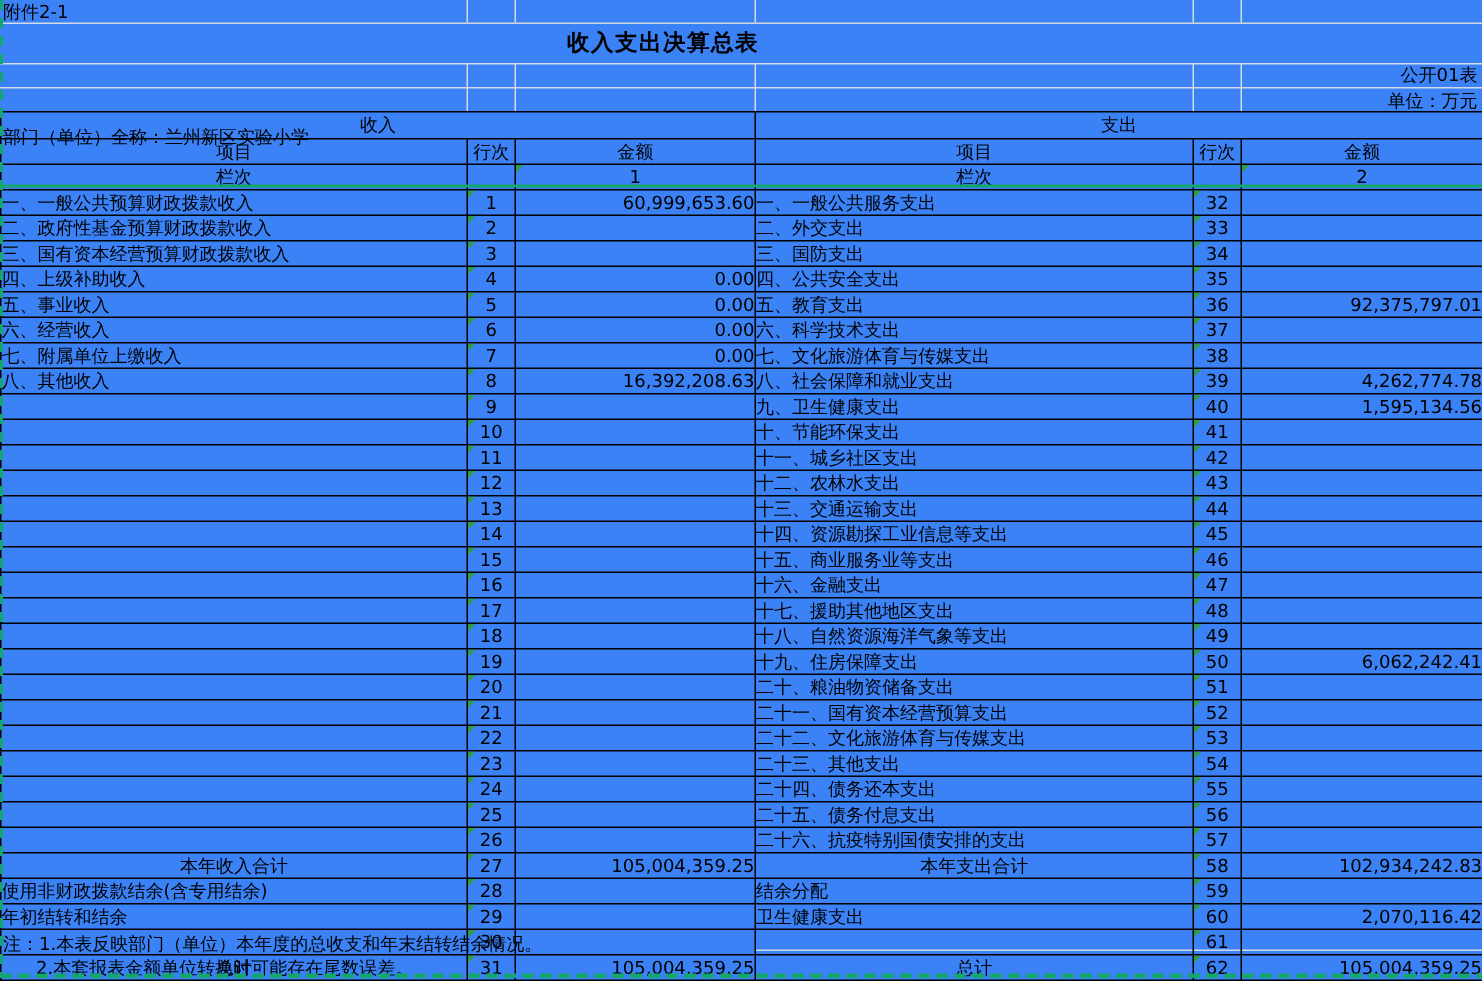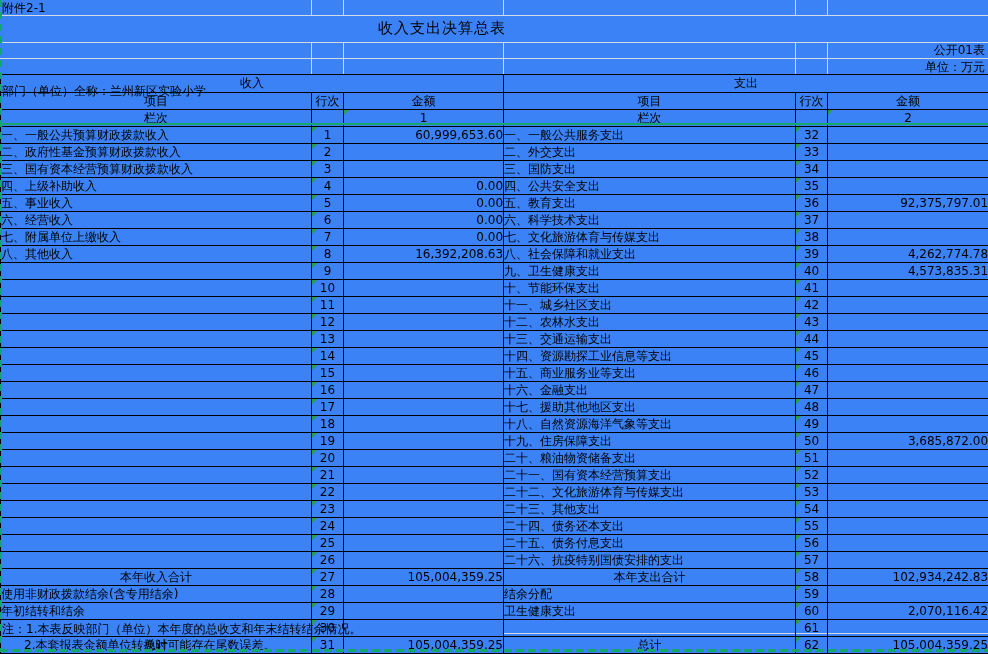--- a/index.html
+++ b/index.html
@@ -10,21 +10,21 @@
   }
   html,body{margin:0;padding:0;background:#ffffff;}
   .sheet{
     position:relative;width:988px;height:654px;background:#3b82f6;overflow:hidden;
     font-family:"DejaVu Sans","Liberation Sans",sans-serif;color:var(--ink);
   }
   .abs{position:absolute;}
   .txt{font-size:12px;line-height:14px;white-space:nowrap;}
   .attachment{top:1px;left:2px;}
   .title{top:15px;left:0;width:884px;height:27px;line-height:27px;text-align:center;
-         font-size:15px;font-weight:normal;letter-spacing:1px;}
+         font-size:15px;font-weight:bold;letter-spacing:1px;}
   .code{top:43px;right:3px;text-align:center;}
   .dept{top:60px;left:2px;margin-top:24px;}
   .unit{top:60px;right:3px;text-align:right;}
   .note1{top:622px;left:2px;}
   .note2{top:638px;left:24px;}
 
   
   .gl-h{height:1px;background:var(--grid);}
   .gl-v{width:1px;background:var(--grid);}
 
@@ -178,21 +178,21 @@
           <td class="lbl">八、社会保障和就业支出</td>
           <td class="line-no"><span class="tri"></span>39</td>
           <td class="amt">4,262,774.78</td>
         </tr>
         <tr>
           <td class="lbl"></td>
           <td class="line-no"><span class="tri"></span>9</td>
           <td class="amt"></td>
           <td class="lbl">九、卫生健康支出</td>
           <td class="line-no"><span class="tri"></span>40</td>
-          <td class="amt">4,573,835.31</td>
+          <td class="amt">1,595,134.56</td>
         </tr>
         <tr>
           <td class="lbl"></td>
           <td class="line-no"><span class="tri"></span>10</td>
           <td class="amt"></td>
           <td class="lbl">十、节能环保支出</td>
           <td class="line-no"><span class="tri"></span>41</td>
           <td class="amt"></td>
         </tr>
         <tr>
@@ -258,21 +258,21 @@
           <td class="lbl">十八、自然资源海洋气象等支出</td>
           <td class="line-no"><span class="tri"></span>49</td>
           <td class="amt"></td>
         </tr>
         <tr>
           <td class="lbl"></td>
           <td class="line-no"><span class="tri"></span>19</td>
           <td class="amt"></td>
           <td class="lbl">十九、住房保障支出</td>
           <td class="line-no"><span class="tri"></span>50</td>
-          <td class="amt">3,685,872.00</td>
+          <td class="amt">6,062,242.41</td>
         </tr>
         <tr>
           <td class="lbl"></td>
           <td class="line-no"><span class="tri"></span>20</td>
           <td class="amt"></td>
           <td class="lbl">二十、粮油物资储备支出</td>
           <td class="line-no"><span class="tri"></span>51</td>
           <td class="amt"></td>
         </tr>
         <tr>

